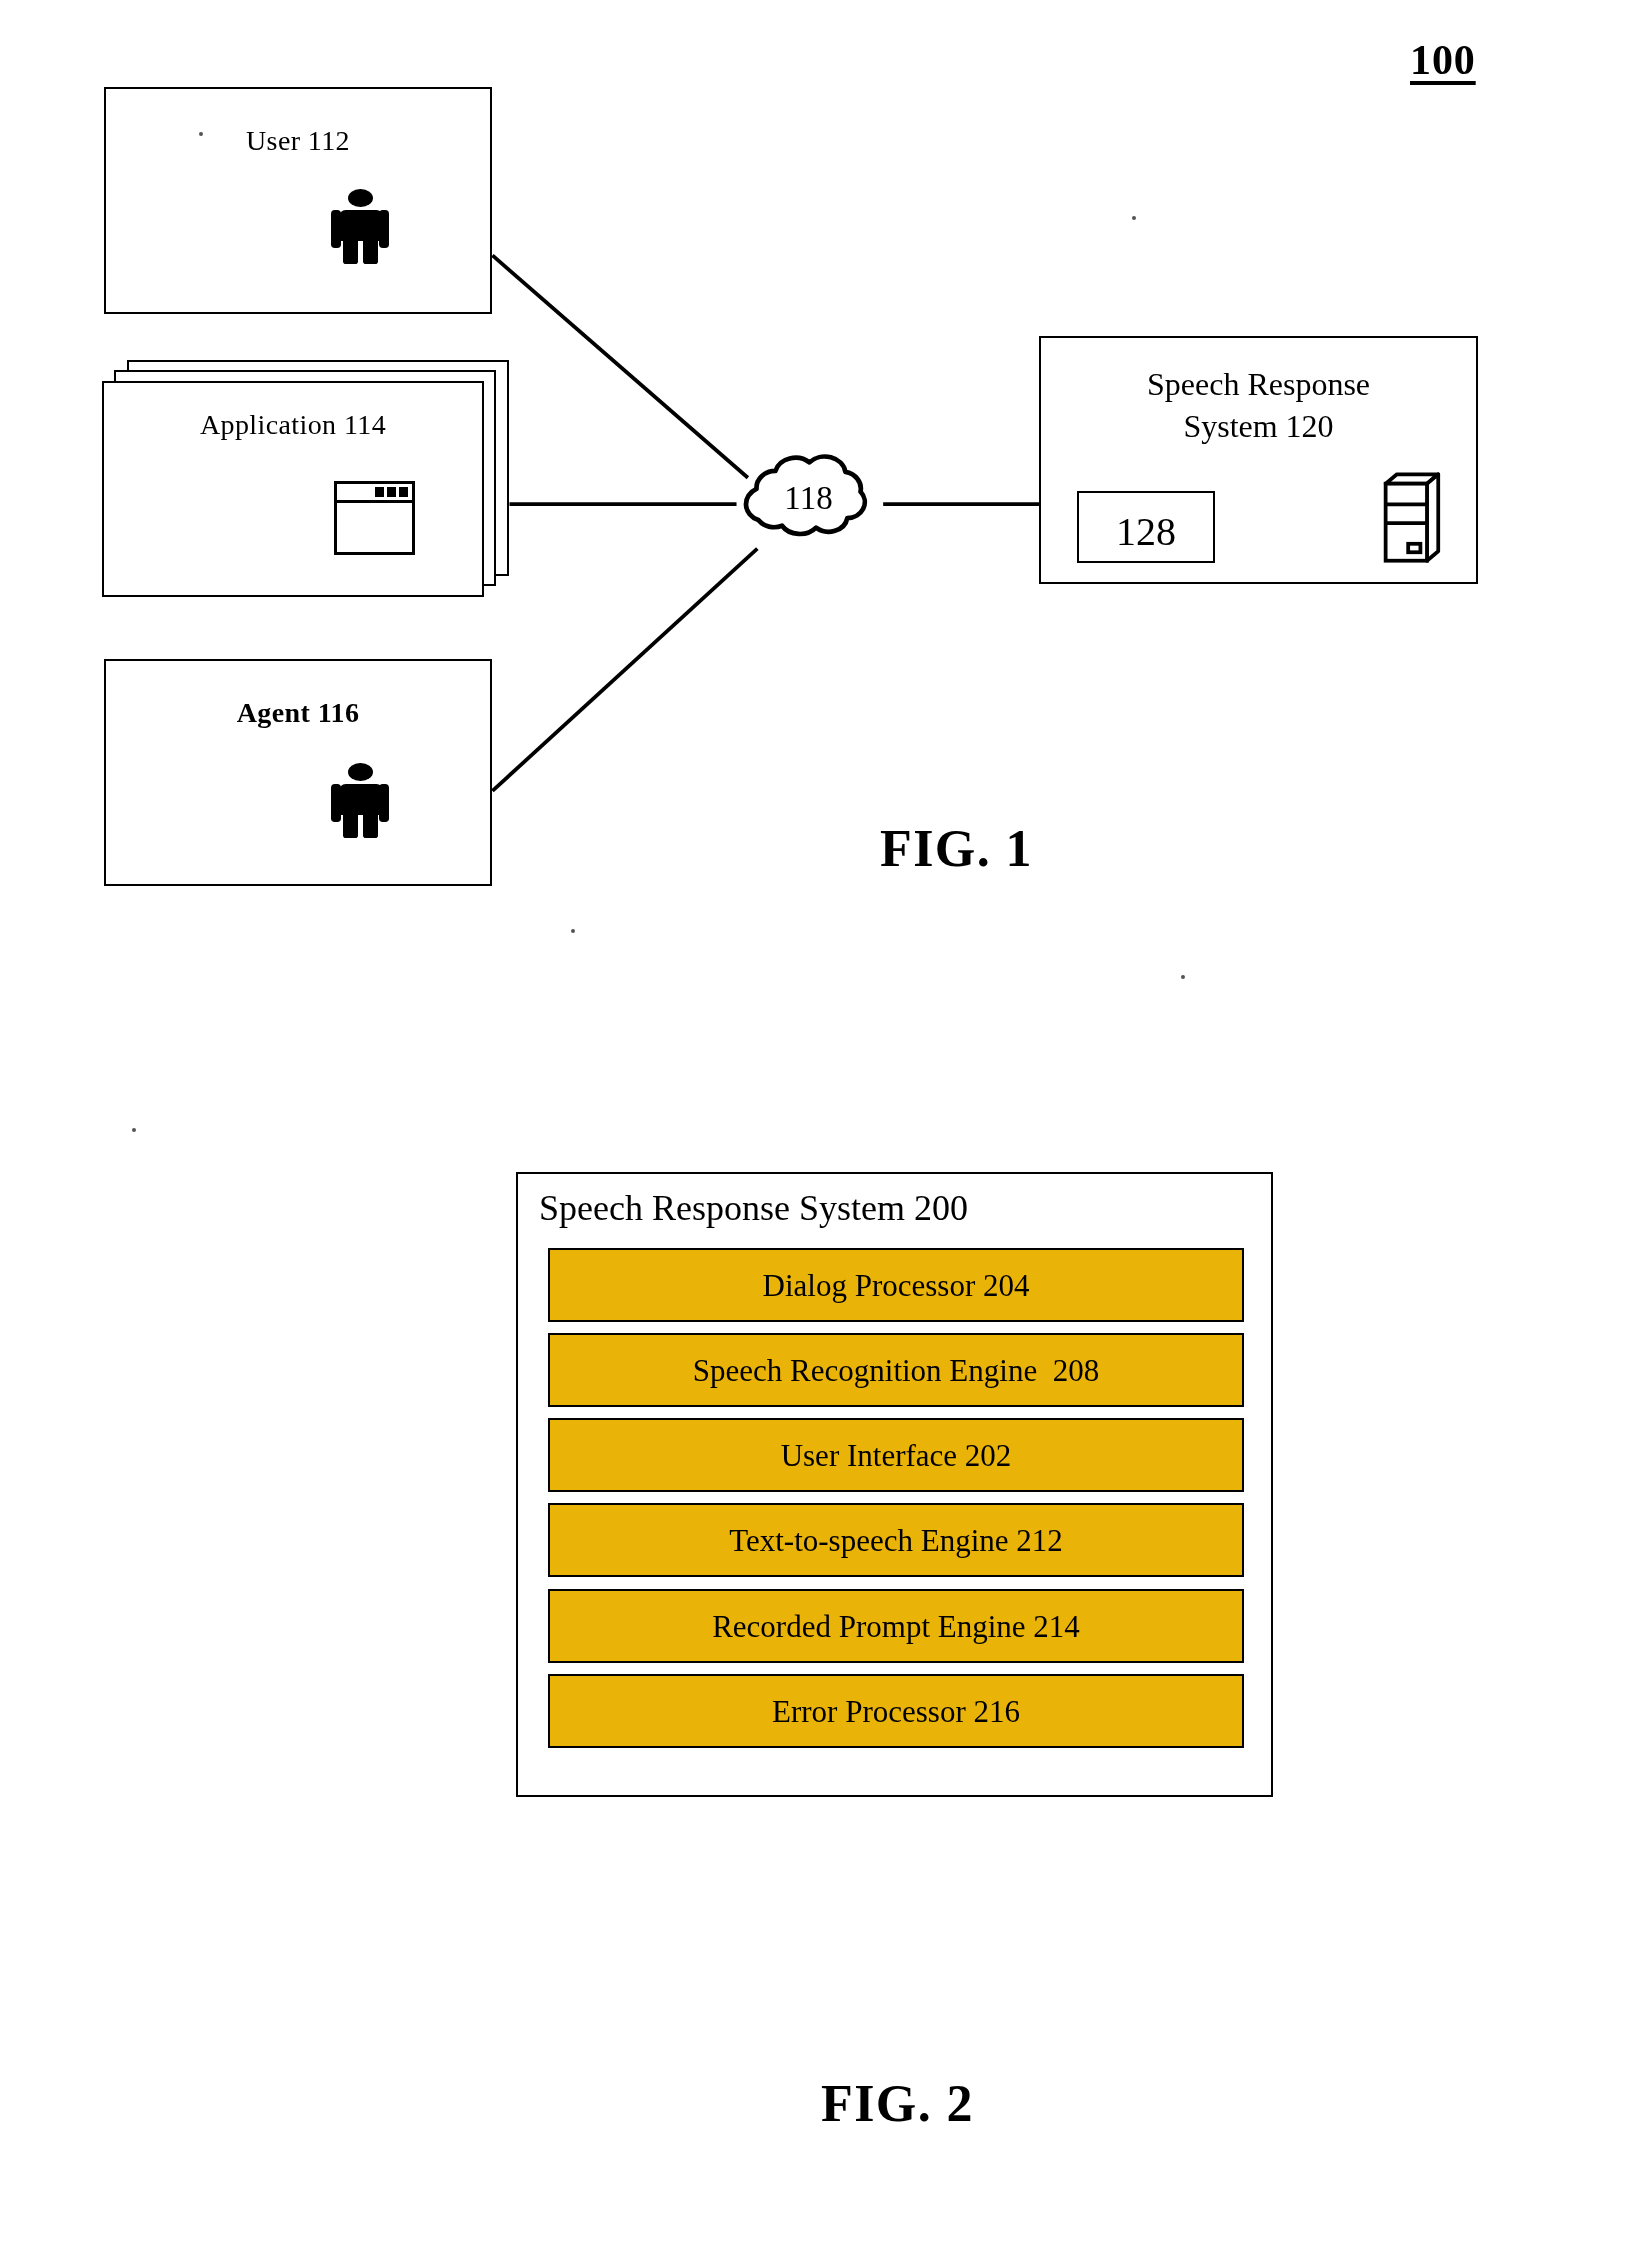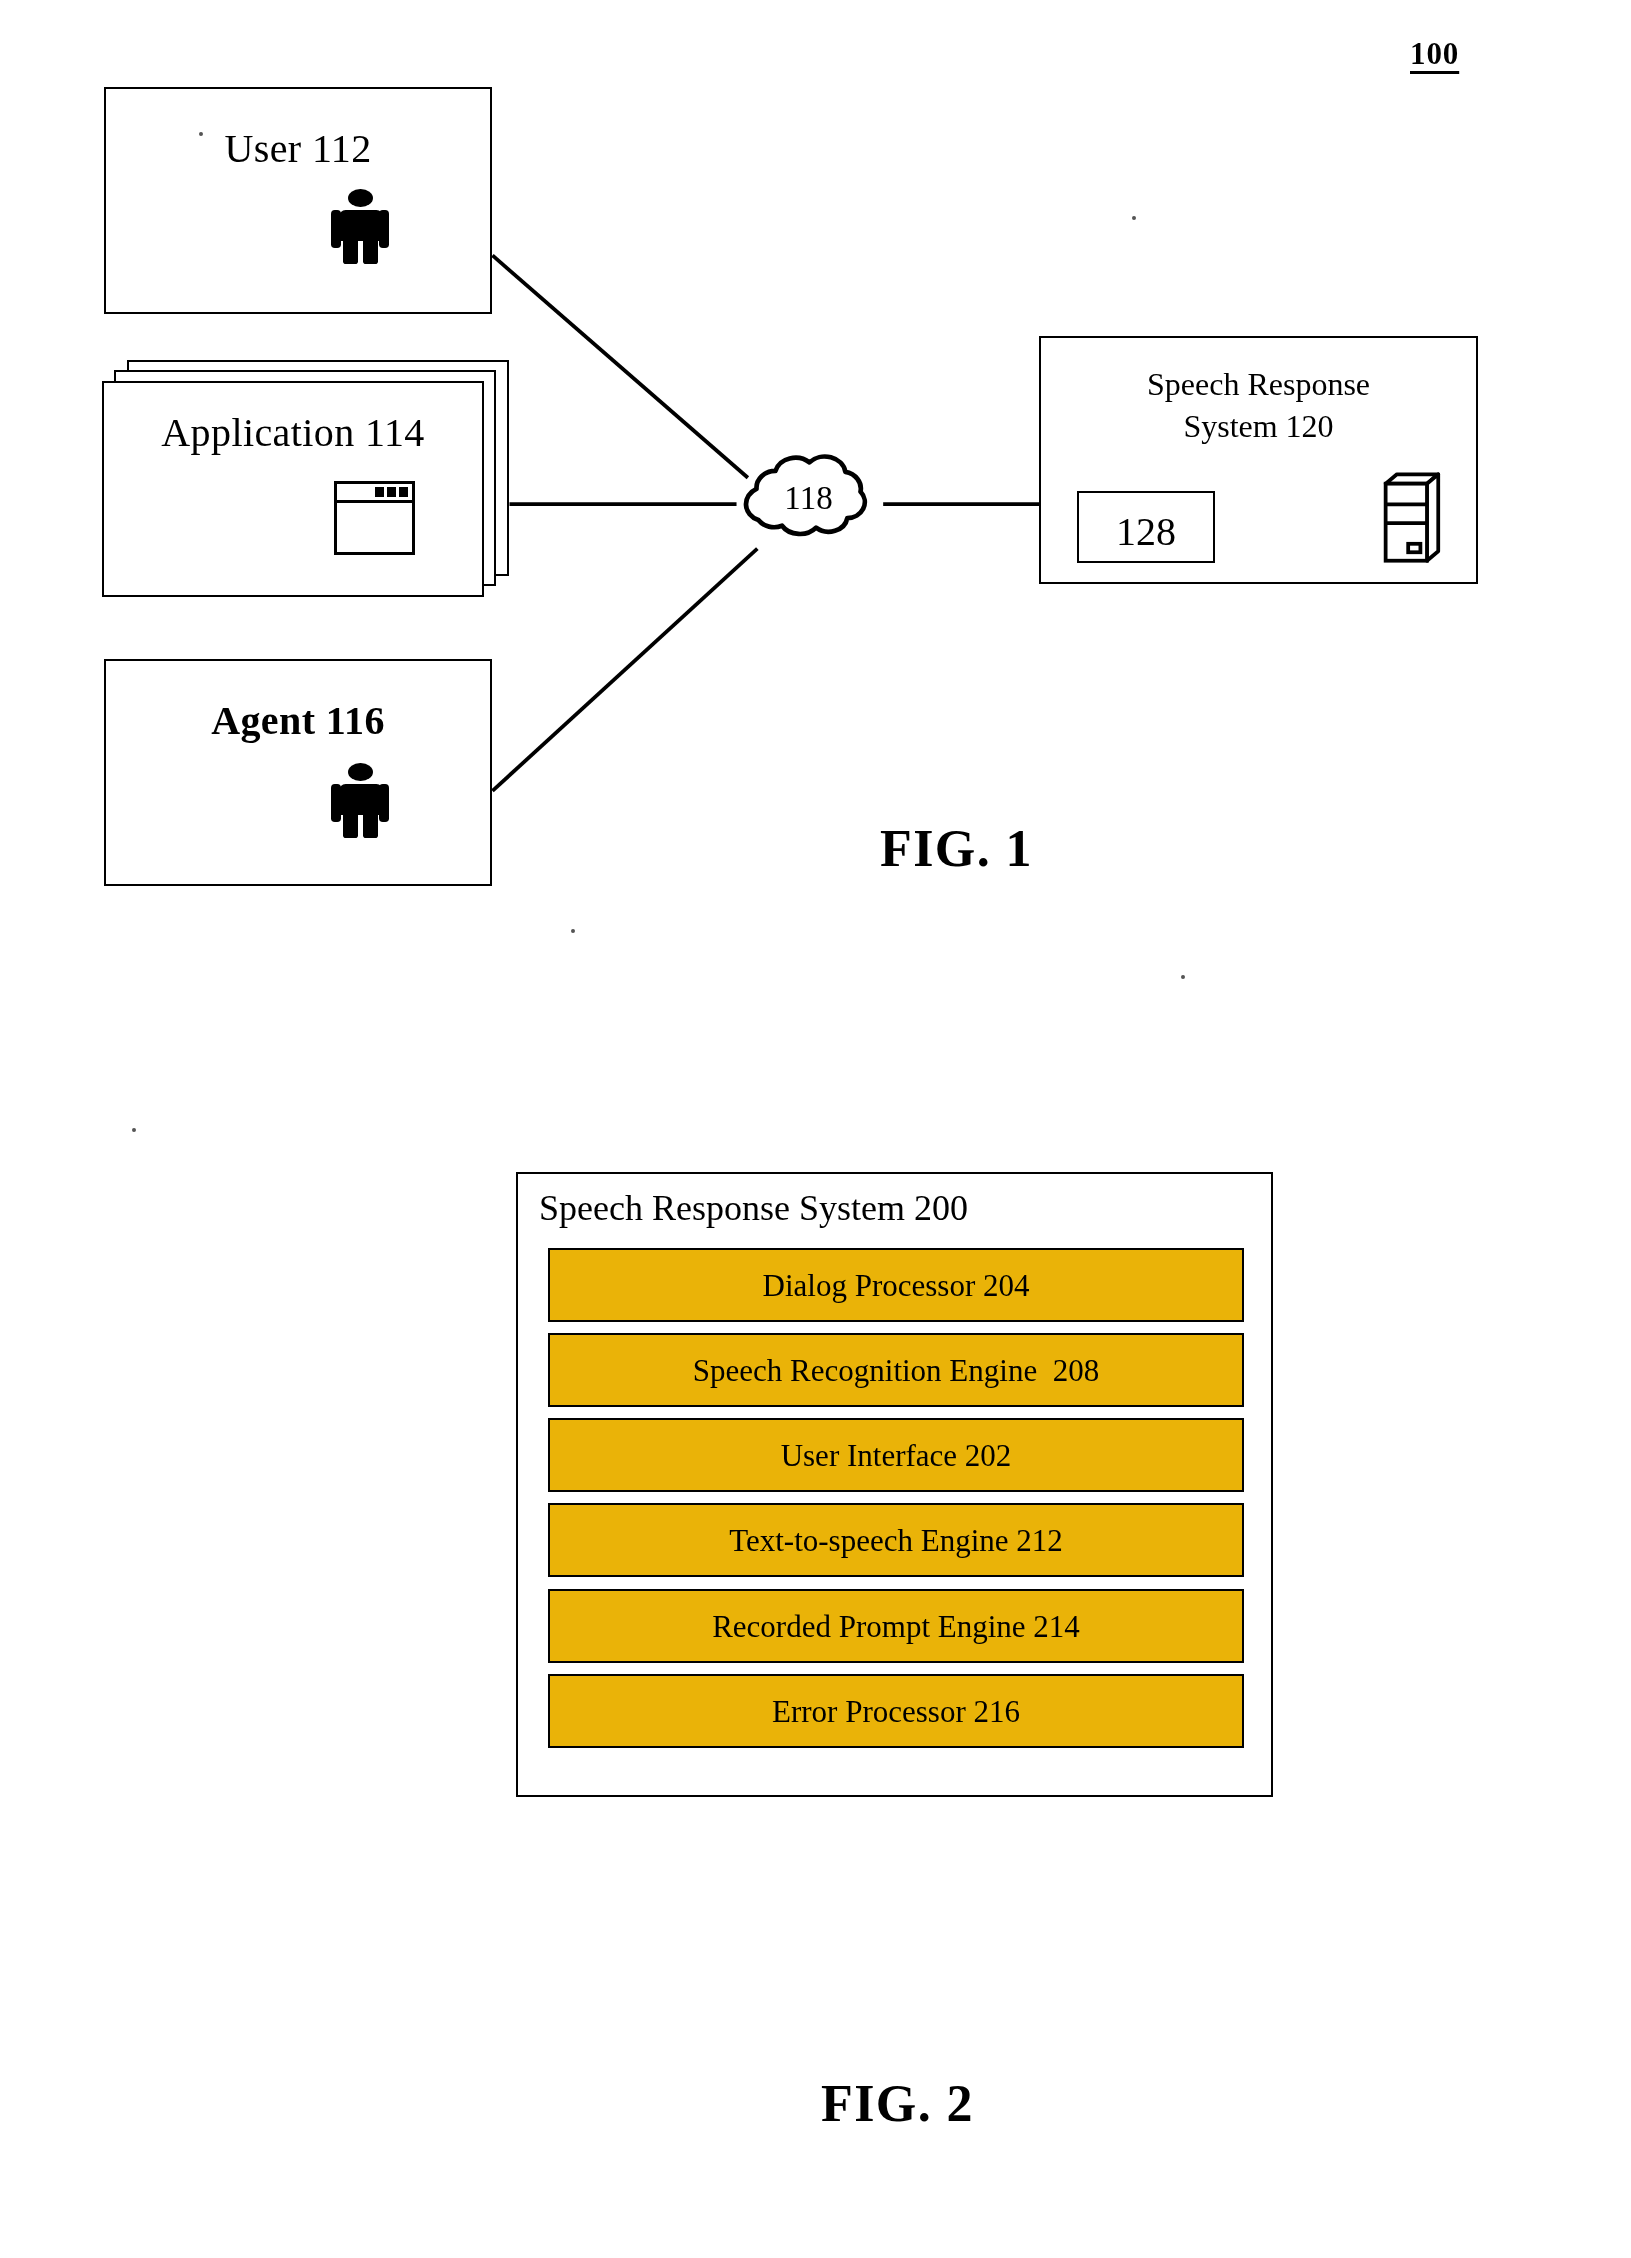--- a/index.html
+++ b/index.html
@@ -18,40 +18,40 @@
   .page {
     position: absolute;
     inset: 0;
   }
 
   
   .ref-100 {
     position: absolute;
     left: 1410px;
     top: 36px;
-    font-size: 31px;
+    font-size: 42px;
     font-weight: bold;
     letter-spacing: 0.9px;
     text-decoration: underline;
     text-underline-offset: 6.6px;
     font-family: Liberation Serif, serif;
   }
 
   .box {
     position: absolute;
     border: 2.8px solid #000;
     background: #fff;
     box-sizing: border-box;
   }
 
   .box-label {
     position: absolute;
     width: 100%;
     text-align: center;
-    font-size: 40px;
+    font-size: 28px;
     letter-spacing: 0.4px;
     white-space: nowrap;
   }
 
   
   #user-box   { left: 104px;  top: 87px;  width: 388px; height: 227px; }
   #user-box .box-label { top: 36px; }
 
   
   #agent-box  { left: 104px;  top: 659px; width: 388px; height: 227px; }

